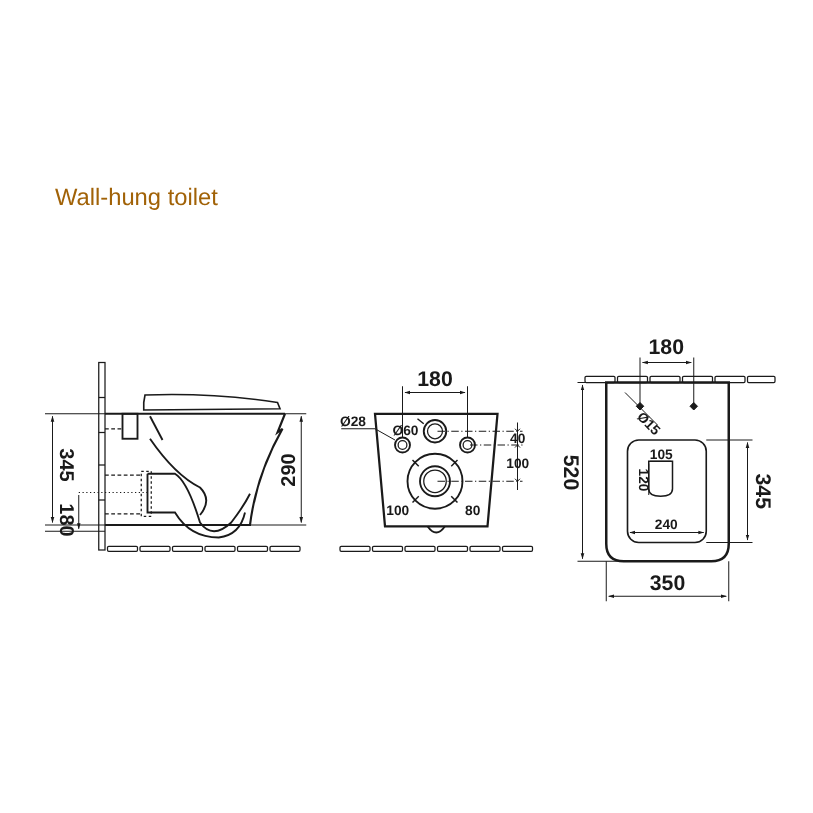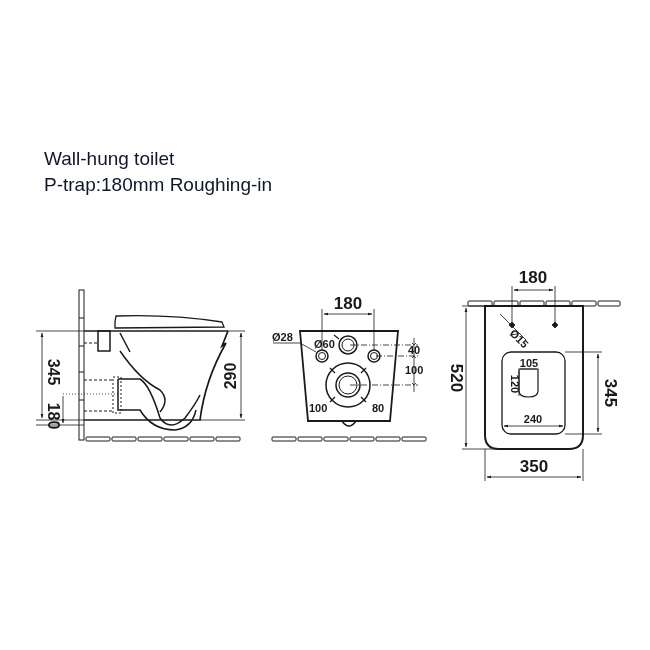--- a/index.html
+++ b/index.html
@@ -1,31 +1,30 @@
 <!DOCTYPE html>
 <html><head>
   <meta charset="utf-8">
   <style>
     html, body { margin: 0; padding: 0; background: #ffffff; }
     body { width: 650px; height: 650px; position: relative; overflow: hidden; }
     .caption {
       position: absolute; left: 44px; top: 146px;
       font-family: "Liberation Sans", sans-serif;
-      font-size: 19px; line-height: 26px; color: #0f172a;
+      font-size: 19px; line-height: 26px; color: #a16207; text-align: center;
     }
     .caption div { white-space: nowrap; }
     svg { position: absolute; left: 0; top: 0; }
     .dim { font-family: "Liberation Sans", sans-serif; font-weight: bold; fill: #1a1a1a; }
   </style>
 </head>
 <body>
 
 <div class="caption">
   <div>Wall-hung toilet</div>
-  <div>P-trap:180mm Roughing-in</div>
 </div>
 
 <svg width="650" height="650" viewBox="0 0 650 650" xmlns="http://www.w3.org/2000/svg">
   <defs>
     <marker id="arr" viewBox="0 0 10 10" refX="9" refY="5" markerWidth="6" markerHeight="6" orient="auto-start-reverse">
       <path d="M0,2 L10,5 L0,8 z" fill="#1a1a1a"></path>
     </marker>
   </defs>
 
   <g stroke="#1a1a1a" fill="none">

